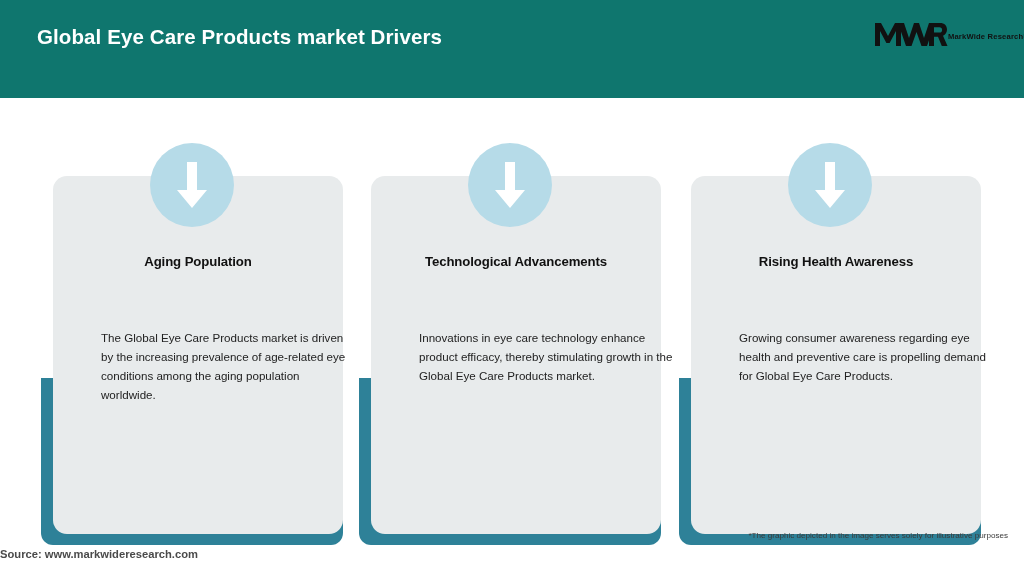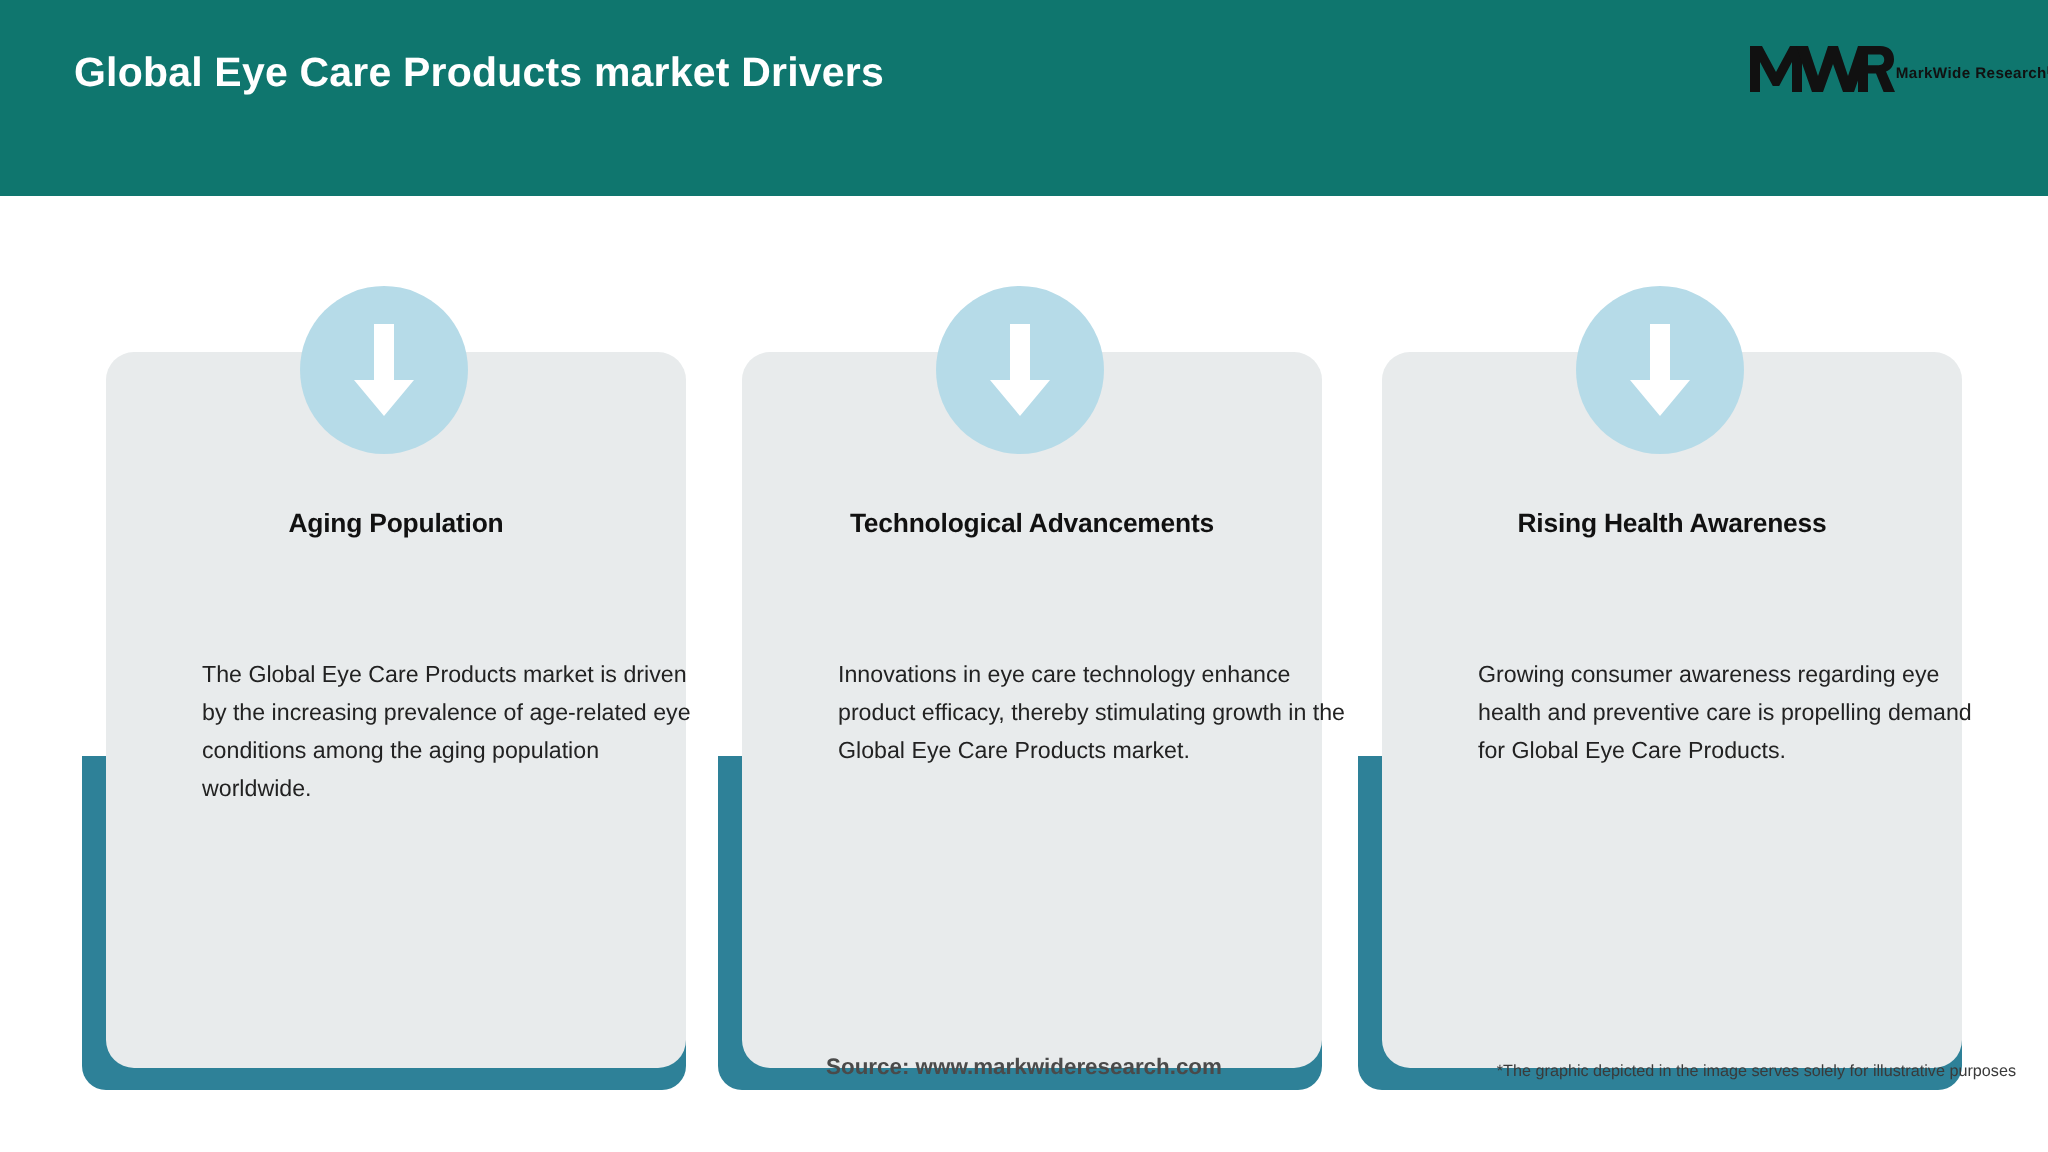--- a/index.html
+++ b/index.html
@@ -84,22 +84,22 @@
   .badge{
     position:absolute;top:45px;left:109px;
     width:84px;height:84px;border-radius:50%;
     background:#b6dbe8;
     display:flex;align-items:center;justify-content:center;
   }
   .badge svg{display:block;}
 
   
   .source{
-    position:absolute;left:0;top:528px;width:1024px;
-    text-align:center;
+    position:absolute;left:0;top:548px;width:1024px;
+    text-align:left;
     font-size:11.2px;font-weight:bold;color:#4a4a4a;
   }
   .disclaimer{
     position:absolute;right:16px;top:531px;
     font-size:8.1px;color:#3a3a3a;white-space:nowrap;
   }
 </style>
 </head>
 <body>
 

